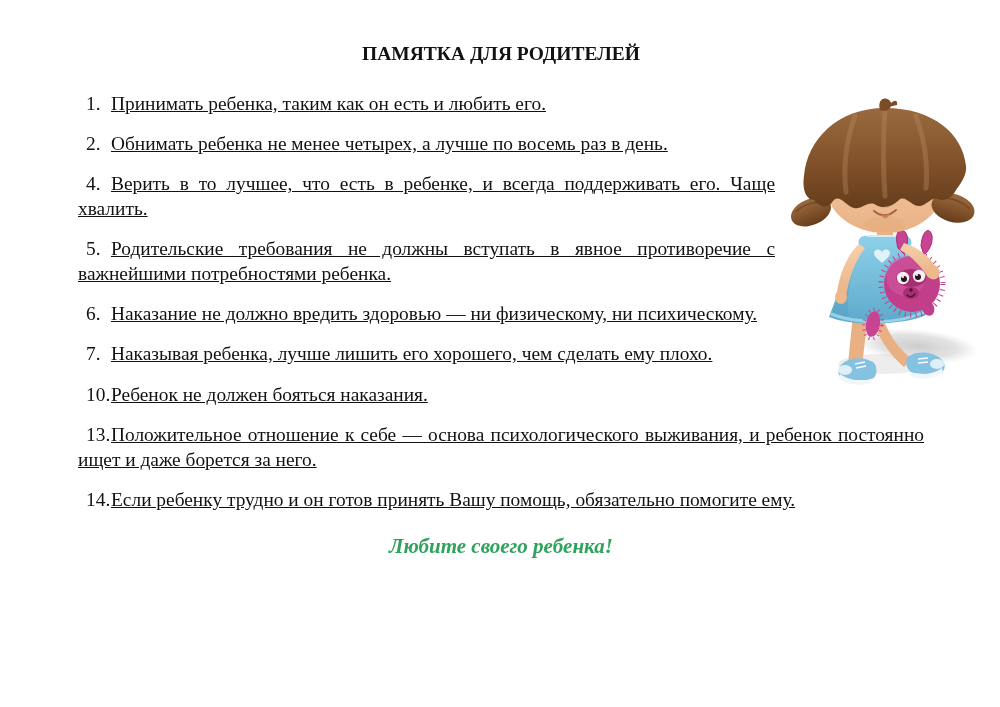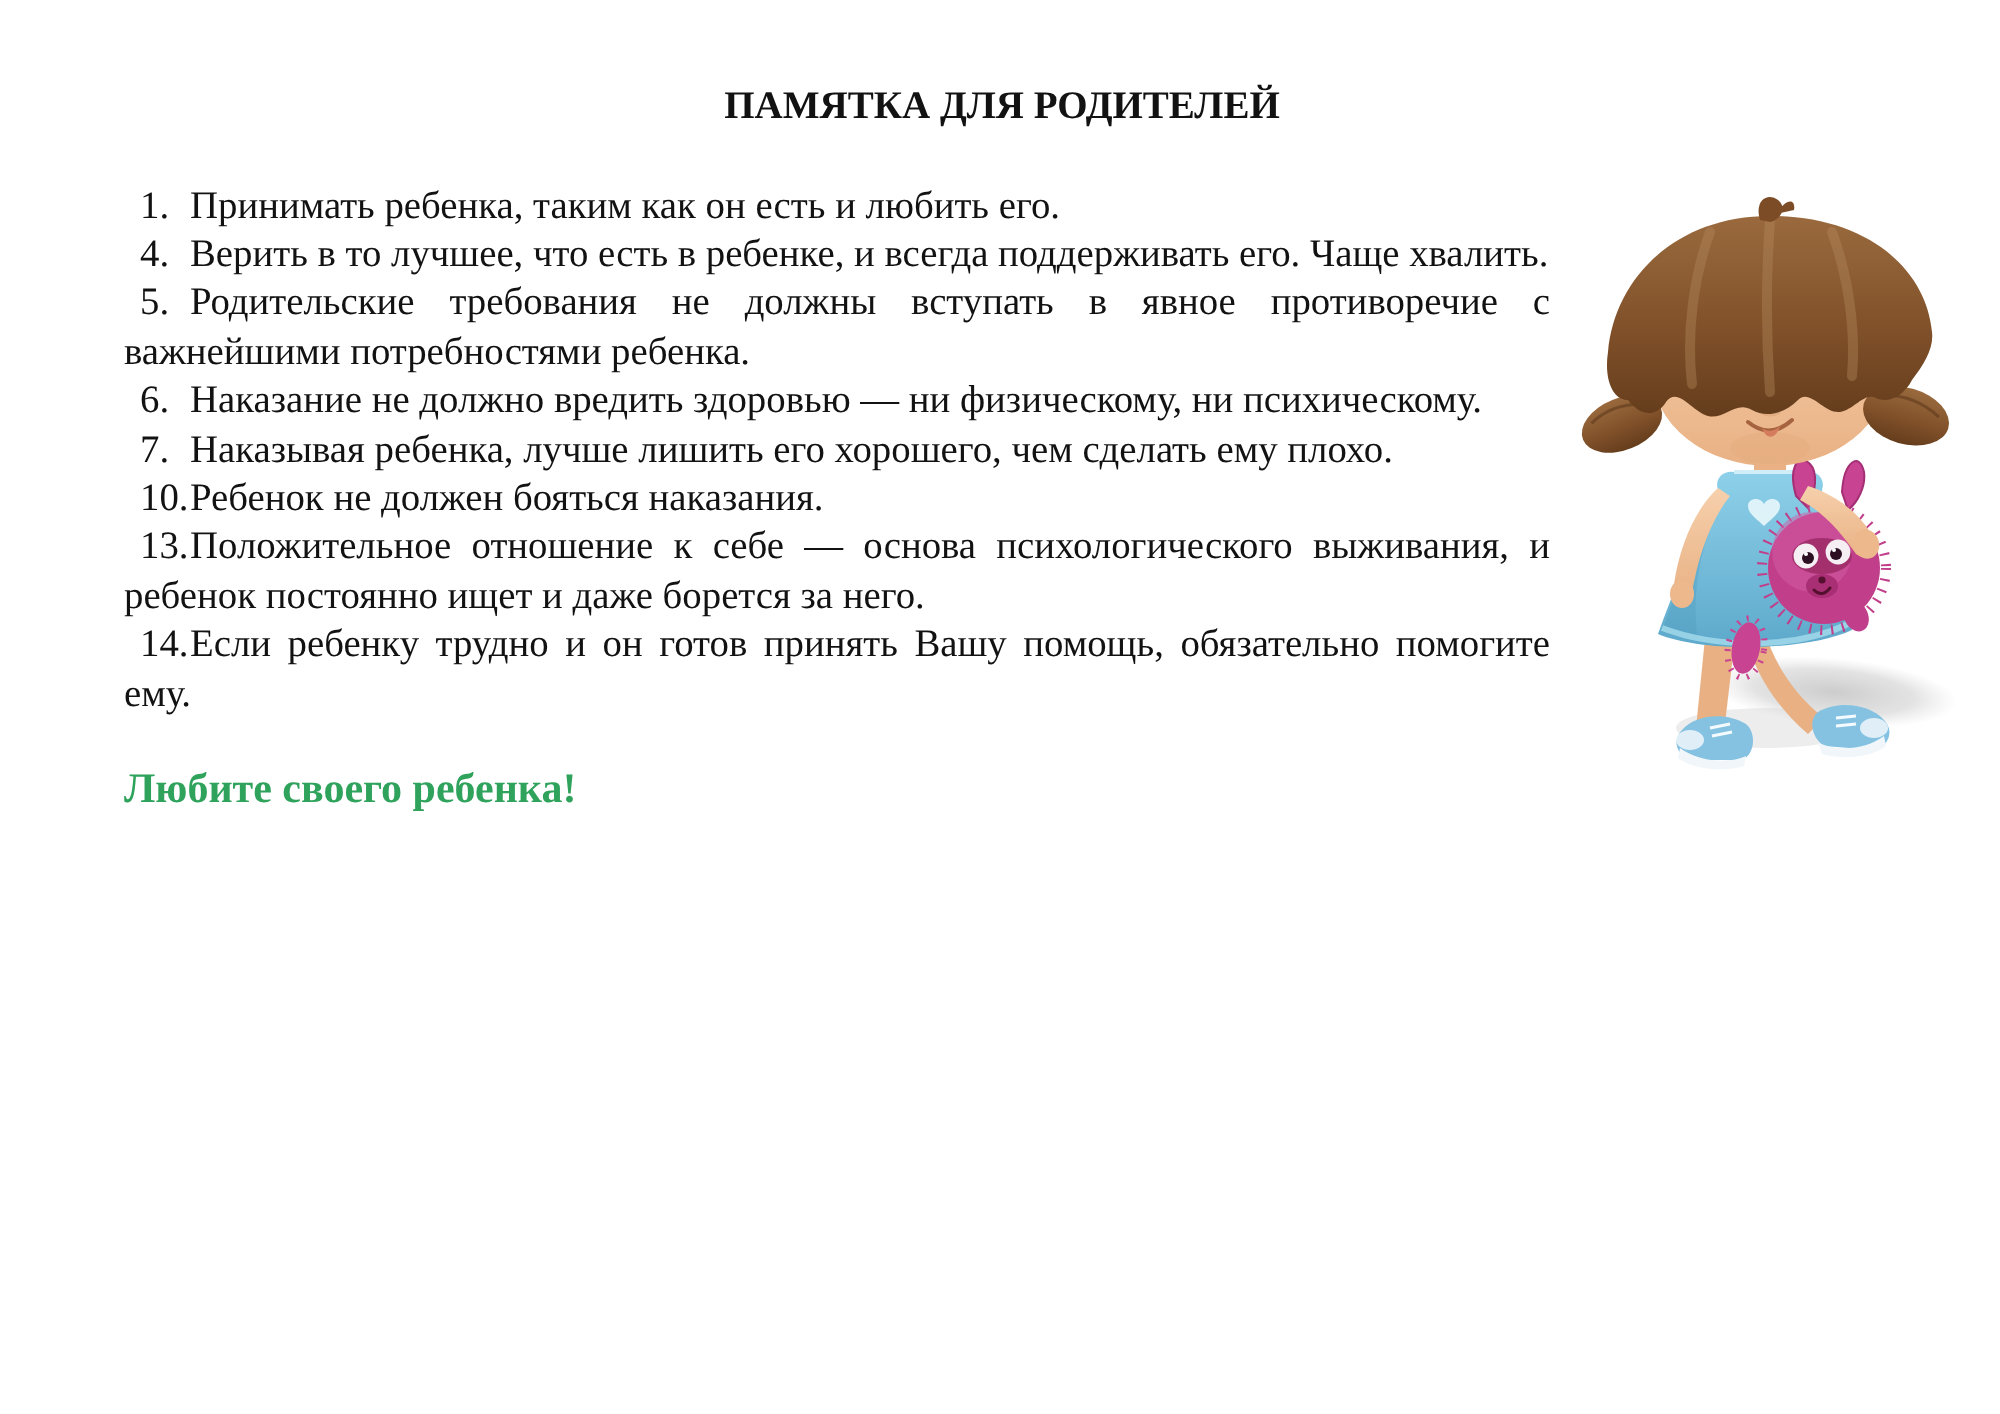--- a/index.html
+++ b/index.html
@@ -8,24 +8,24 @@
     font-family:"Liberation Serif","DejaVu Serif",serif;color:#121212;
     box-sizing:border-box;padding:41px 60px 0 62px;position:relative;
   }
   .title{ text-align:center;font-weight:bold;font-size:19.5px;line-height:25.5px;margin:0 0 25px 0; }
   .title-line{ white-space:pre-wrap; }
   .illu{
     float:right;width:200px;height:294px;
     margin:4px -45px 0 10px;
   }
   .list{ font-size:19.4px;line-height:24.4px;text-align:justify; }
-  .item{ margin:0;padding:0; }
+  .item{ margin:16px;padding:0;text-decoration:underline; }
   .num{ display:inline-block;width:33px;padding-left:8px;box-sizing:border-box; }
   .slogan{
-    clear:none;font-weight:bold;
+    clear:none;text-align:center;font-weight:bold;font-style:italic;
     font-size:21px;line-height:26px;margin-top:21px;color:#2fa35c;
   }
 </style>
 </head>
 <body>
 
 <div class="page">
 
   <header class="title">
     <div class="title-line">ПАМЯТКА ДЛЯ РОДИТЕЛЕЙ</div>
@@ -156,20 +156,21 @@
         <path d="M 100,14 C 98,42 98,72 100,100" stroke="#b5895c" stroke-width="5" fill="none" opacity="0.4" stroke-linecap="round"></path>
         <path d="M 131,20 C 139,42 143,68 141,92" stroke="#b5895c" stroke-width="5" fill="none" opacity="0.4" stroke-linecap="round"></path>
         <path d="M 95,14 C 92,4 99,0 104,4 C 109,8 105,14 100,15 Z" fill="#7c4c26"></path>
         <path d="M 103,11 C 108,3 113,3 112,9 Z" fill="#7c4c26"></path>
       </g>
     </svg>
   </div>
 
   <main class="list">
     <p class="item"><span class="num">1.</span><span>Принимать ребенка, таким как он есть и любить его.</span></p>
+    <p class="item"><span class="num">2.</span><span>Обнимать ребенка не менее четырех, а лучше по восемь раз в день.</span></p>
     <p class="item"><span class="num">4.</span><span>Верить в то лучшее, что есть в ребенке, и всегда поддерживать его. Чаще хвалить.</span></p>
     <p class="item"><span class="num">5.</span><span>Родительские требования не должны вступать в явное противоречие с важнейшими потребностями ребенка.</span></p>
     <p class="item"><span class="num">6.</span><span>Наказание не должно вредить здоровью — ни физическому, ни психическому.</span></p>
     <p class="item"><span class="num">7.</span><span>Наказывая ребенка, лучше лишить его хорошего, чем сделать ему плохо.</span></p>
     <p class="item"><span class="num">10.</span><span>Ребенок не должен бояться наказания.</span></p>
     <p class="item"><span class="num">13.</span><span>Положительное отношение к себе — основа психологического выживания, и ребенок постоянно ищет и даже борется за него.</span></p>
     <p class="item"><span class="num">14.</span><span>Если ребенку трудно и он готов принять Вашу помощь, обязательно помогите ему.</span></p>
   </main>
 
   <div class="slogan" style="color: rgb(47, 163, 92);">Любите своего ребенка!</div>

